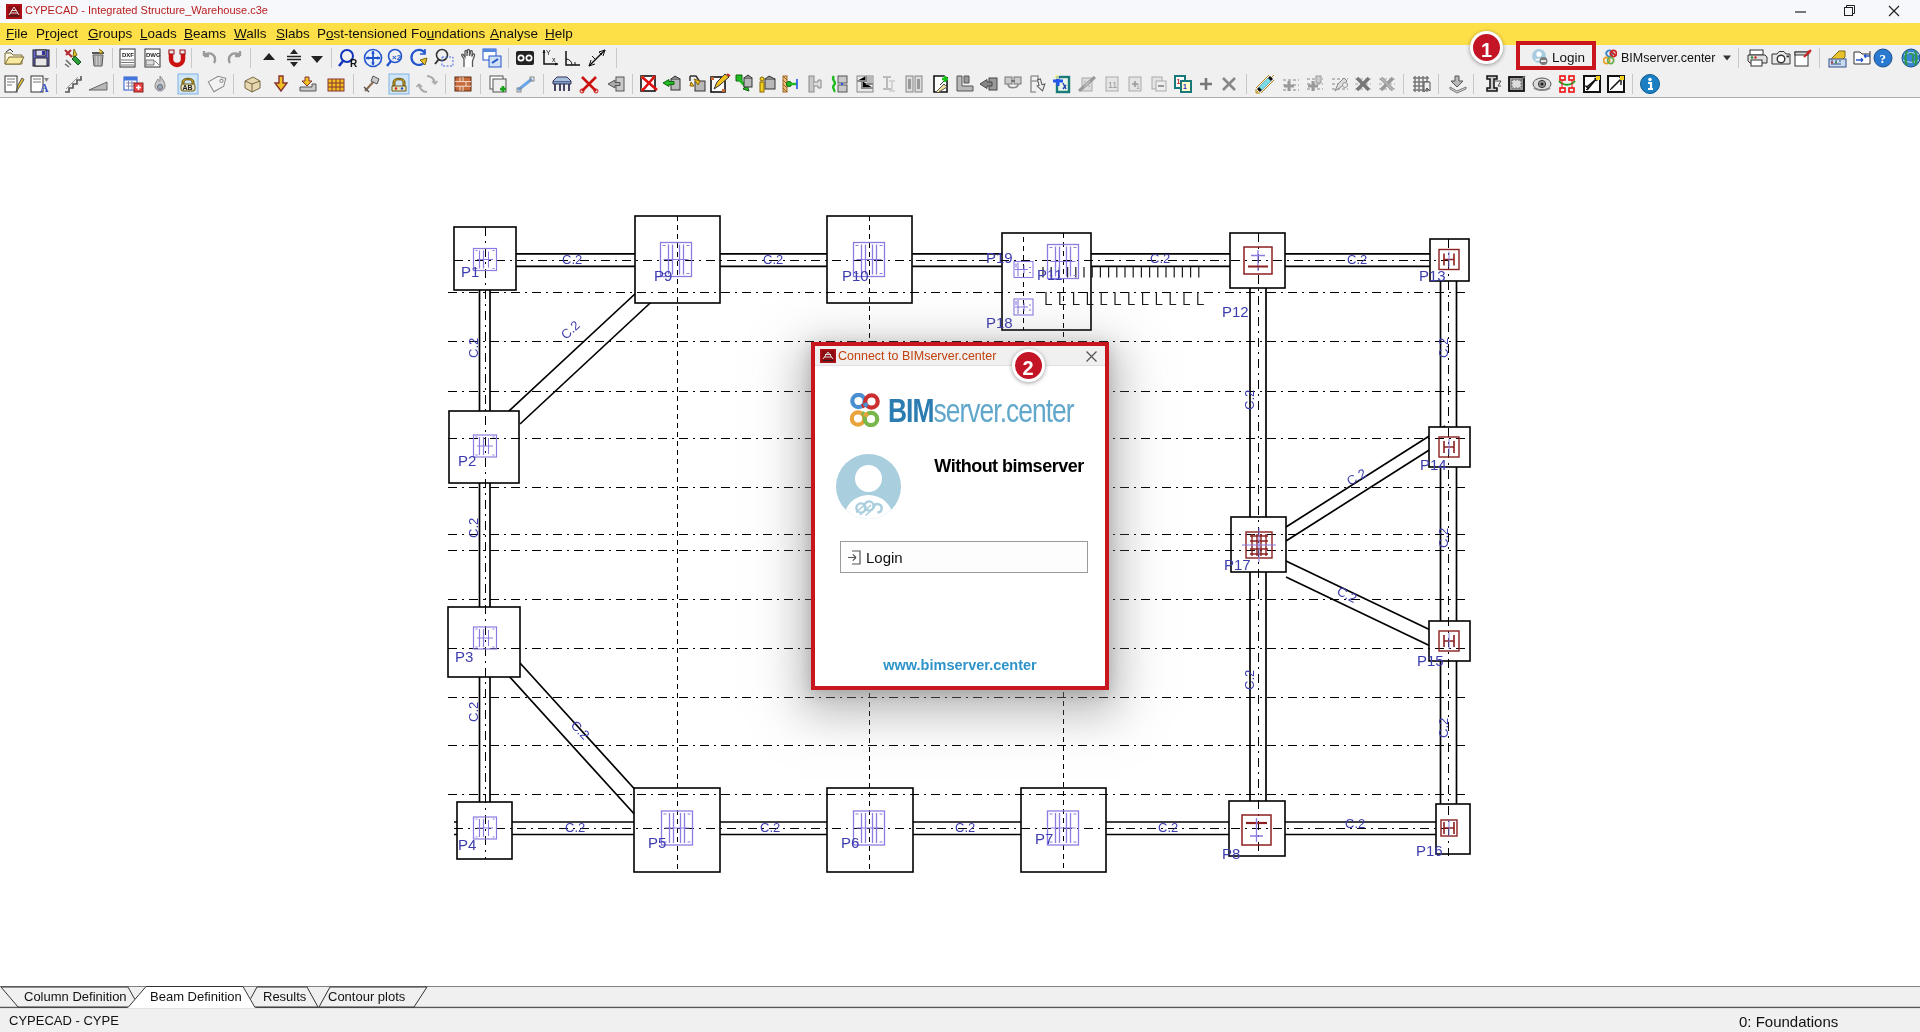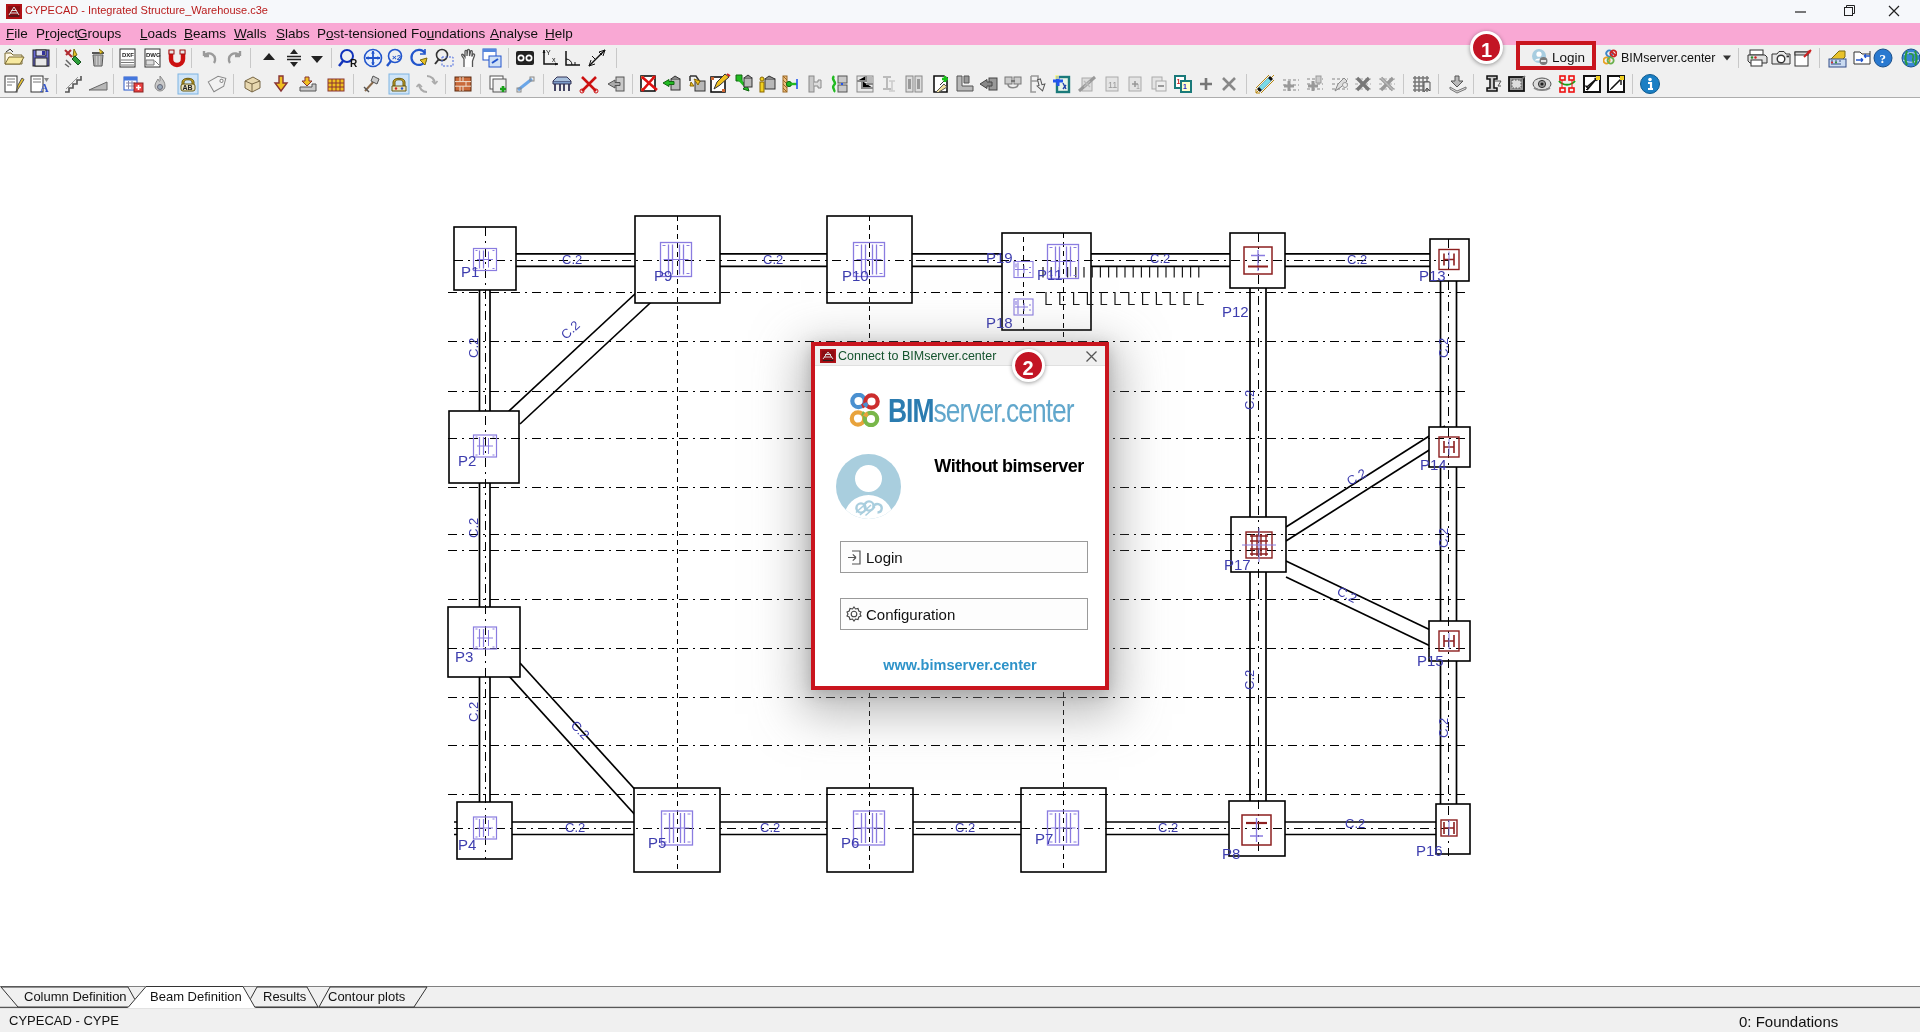--- a/index.html
+++ b/index.html
@@ -1,30 +1,30 @@
 <!DOCTYPE html>
 <html><head><meta charset="utf-8">
 <style>
 *{margin:0;padding:0;box-sizing:border-box;}
 html,body{width:1920px;height:1032px;overflow:hidden;background:#fff;
  font-family:"Liberation Sans",sans-serif;}
 .abs{position:absolute;}
 #titlebar{position:absolute;left:0;top:0;width:1920px;height:23px;background:#f6f8fb;}
 #titlebar .ttext{position:absolute;left:25px;top:4px;font-size:11px;color:#b91c1c;}
-#menubar{position:absolute;left:0;top:23px;width:1920px;height:22px;background:#f9a8d4;padding-left:24px;}
+#menubar{position:absolute;left:0;top:23px;width:1920px;height:22px;background:#fde047;padding-left:24px;}
 .mi{position:absolute;top:3px;font-size:13.5px;color:#111;}
 #toolbar1{position:absolute;left:0;top:45px;width:1920px;height:26px;background:#f0f0f0;}
 #toolbar2{position:absolute;left:0;top:71px;width:1920px;height:27px;background:#f0f0f0;border-bottom:1px solid #adadad;}
 .sep1{position:absolute;top:3px;width:1px;height:20px;background:#c8c8c8;}
 #statusbar{position:absolute;left:0;top:1008px;width:1920px;height:30px;background:#f0f0f0;border-top:1px solid #e2e2e2;}
 #statusbar .sl{position:absolute;left:9px;top:4px;font-size:13px;color:#111;}
 #statusbar .sr{position:absolute;left:1739px;top:4px;font-size:15px;color:#111;}
 #dlg{position:absolute;left:811px;top:342px;width:298px;height:348px;border:4px solid #c9151e;background:#fff;box-shadow:0 14px 44px 10px rgba(120,120,120,.5), 0 4px 14px rgba(100,100,100,.35);z-index:10;}
 #dlg .dtitle{position:absolute;left:0;top:0;width:290px;height:20px;background:#f0f0f0;border-bottom:1px solid #e0e0e0;}
-#dlg .dtext{position:absolute;left:23px;top:3px;font-size:12.5px;color:#14532d;}
+#dlg .dtext{position:absolute;left:23px;top:3px;font-size:12.5px;color:#c2410c;}
 #dlg .dx{position:absolute;left:272px;top:2px;font-size:15px;color:#666;}
 .btn{position:absolute;left:25px;width:248px;height:32px;background:#fdfdfd;border:1px solid #9a9a9a;font-size:15px;color:#111;}
 .rc{position:absolute;width:33px;height:33px;border-radius:50%;background:#c31525;border:3.5px solid #fff;box-shadow:0 1px 4px rgba(0,0,0,.4);color:#fff;font-size:20px;font-weight:bold;text-align:center;line-height:32px;}
 .plabel{font-family:"Liberation Sans",sans-serif;font-size:15px;fill:#3d3dae;}
 .clabel{font-family:"Liberation Sans",sans-serif;font-size:13px;fill:#3d3dae;}
 </style></head><body>
 <div id="titlebar">
 <svg class="abs" style="left:6px;top:4px" width="16" height="15">
       <rect x="0" y="0" width="16" height="15" fill="#b01117"></rect>
       <rect x="2" y="2" width="12" height="11" fill="#8c0d12"></rect>
@@ -41,21 +41,21 @@
       <rect x="2.5" y="5.5" width="8" height="8" fill="none" stroke="#222" stroke-width="1"></rect>
       <path d="M4.5 5.5 L4.5 3.5 L12.5 3.5 L12.5 11.5 L10.5 11.5" fill="none" stroke="#222" stroke-width="1"></path>
     </svg>
 <svg class="abs" style="left:1887px;top:2px" width="14" height="18">
       <path d="M2 4 L12 14 M12 4 L2 14" stroke="#222" stroke-width="1.2"></path>
     </svg>
 </div>
 <div id="menubar">
     <span class="mi" style="left:6px"><u>F</u>ile</span>
     <span class="mi" style="left:36px">P<u>r</u>oject</span>
-    <span class="mi" style="left:77px"><u>G</u>roups</span>
+    <span class="mi" style="left:88px"><u>G</u>roups</span>
     <span class="mi" style="left:140px"><u>L</u>oads</span>
     <span class="mi" style="left:184px"><u>B</u>eams</span>
     <span class="mi" style="left:234px"><u>W</u>alls</span>
     <span class="mi" style="left:276px"><u>S</u>labs</span>
     <span class="mi" style="left:317px">P<u>o</u>st-tensioned</span>
     <span class="mi" style="left:411px">Fo<u>u</u>ndations</span>
     <span class="mi" style="left:490px"><u>A</u>nalyse</span>
     <span class="mi" style="left:545px"><u>H</u>elp</span>
   </div>
 <div id="toolbar1">
@@ -821,26 +821,20 @@
 
  <div style="position:absolute;left:104px;top:110px;width:180px;text-align:center;font-size:18px;font-weight:bold;letter-spacing:-0.5px;color:#000;">Without bimserver</div>
 
  <div class="btn" style="top:195px;">
   <svg style="position:absolute;left:6px;top:8px" width="15" height="15" viewBox="0 0 15 15">
         <path d="M5 1 L13 1 L13 14 L5 14" fill="none" stroke="#555" stroke-width="1.2"></path>
         <path d="M1 7.5 L9 7.5 M9 7.5 L5.8 4.3 M9 7.5 L5.8 10.7" fill="none" stroke="#555" stroke-width="1.2"></path>
       </svg>
   <span style="position:absolute;left:25px;top:7px;">Login</span>
  </div>
- <div class="btn" style="top:252px;">
-  <svg style="position:absolute;left:5px;top:7px" width="16" height="16" viewBox="0 0 16 16">
-        <path d="M8 1 L9.5 3 L12 2.5 L12.8 5 L15 6 L14 8 L15 10 L12.8 11 L12 13.5 L9.5 13 L8 15 L6.5 13 L4 13.5 L3.2 11 L1 10 L2 8 L1 6 L3.2 5 L4 2.5 L6.5 3 Z M8 5.2 A2.8 2.8 0 1 0 8 10.8 A2.8 2.8 0 1 0 8 5.2" fill="none" stroke="#444" stroke-width="1.1"></path>
-      </svg>
-  <span style="position:absolute;left:25px;top:7px;">Configuration</span>
- </div>
  <div style="position:absolute;left:0;top:303px;width:290px;text-align:center;font-size:14.5px;font-weight:bold;color:#2e93c9;margin-top:8px;">www.bimserver.center</div>
 </div>
 <div class="rc" style="left:1470px;top:31px;z-index:20;">1</div>
 <div class="rc" style="left:1011.5px;top:348.5px;z-index:20;">2</div>
 <svg id="tabsvg" style="position:absolute;left:0;top:986px;z-index:3" width="1920" height="22">
 <rect width="1920" height="22" fill="#f0f0f0"></rect>
 <line x1="0" y1="0.5" x2="1920" y2="0.5" stroke="#808080"></line>
 <line x1="0" y1="21.3" x2="1920" y2="21.3" stroke="#333"></line>
 <polygon points="1,1 128,1 139,21 18,21" fill="#f0f0f0" stroke="#333"></polygon>
 <polygon points="257,1 307,1 318,21 246,21" fill="#f0f0f0" stroke="#333"></polygon>

